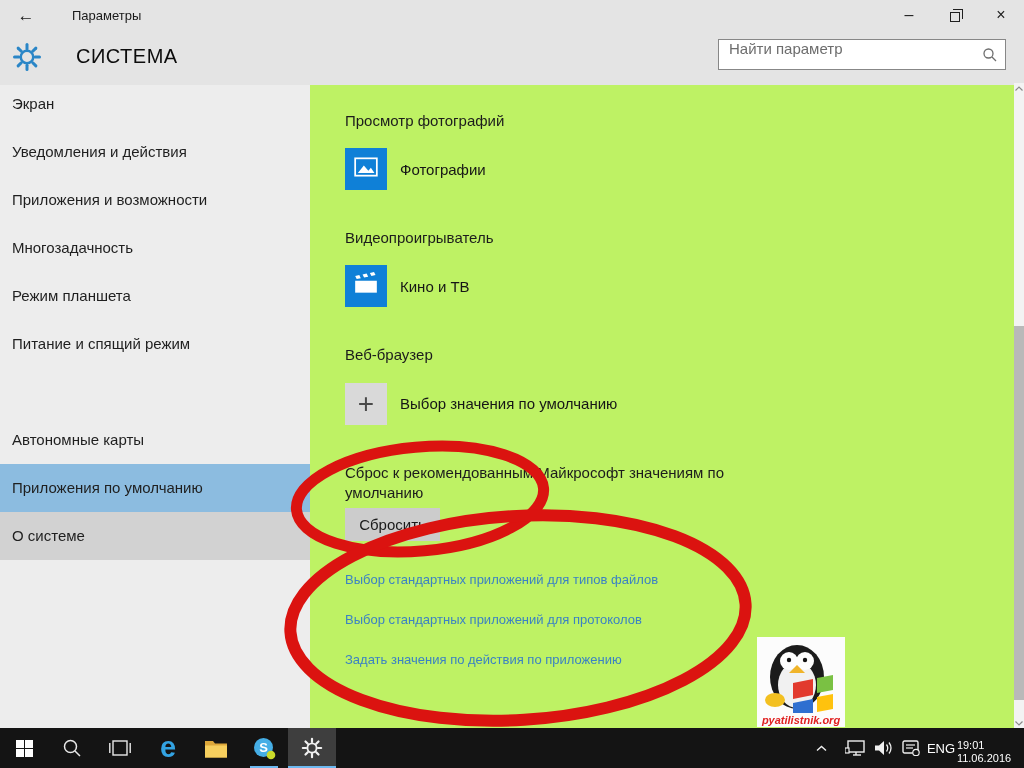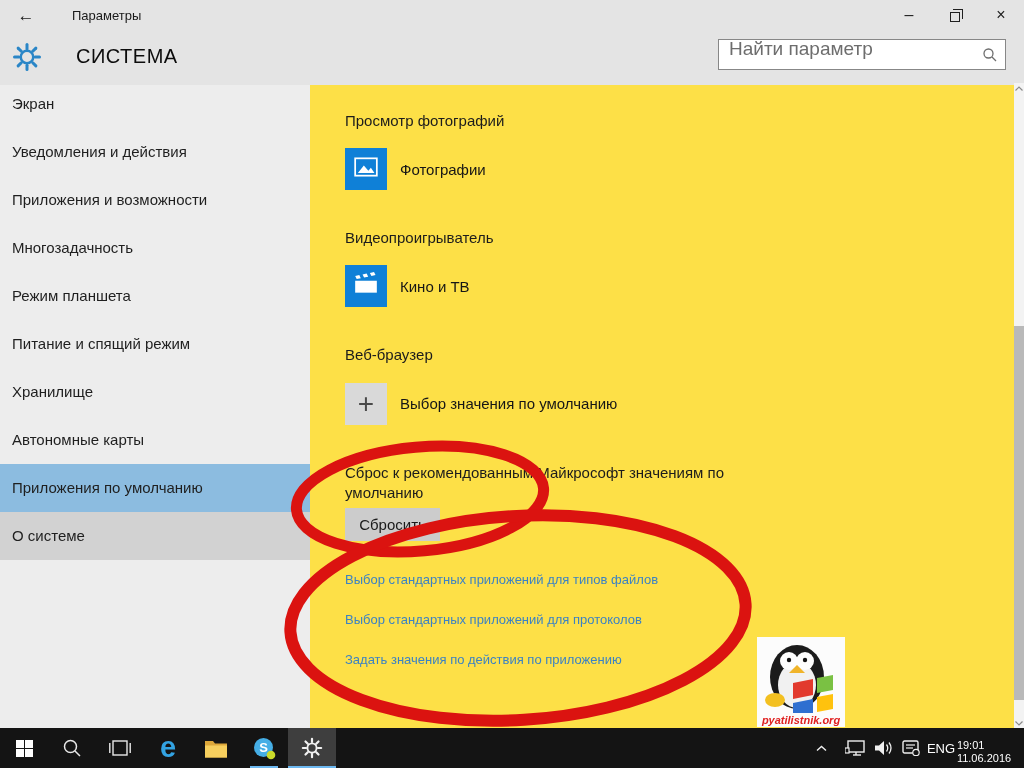--- a/index.html
+++ b/index.html
@@ -10,32 +10,32 @@
   .chrome { position:absolute; left:0; top:0; width:1024px; height:85px; background:#e4e4e4; z-index:2; }
   .back-btn { position:absolute; left:12px; top:4px; width:28px; height:24px; font-size:17px; color:#1a1a1a; text-align:center; line-height:24px; cursor:default; }
   .win-title { position:absolute; left:72px; top:8px; font-size:13px; color:#1a1a1a; }
   .winbtns { position:absolute; right:0; top:0; display:flex; }
   .winbtn { width:46px; height:30px; display:flex; align-items:center; justify-content:center; color:#202020; font-size:16px; }
   .restore-glyph { position:relative; width:10px; height:10px; border:1px solid #202020; background:#e4e4e4; margin-top:3px; }
   .restore-glyph::before { content:""; position:absolute; left:2px; top:-4px; width:9px; height:9px; border-top:1px solid #202020; border-right:1px solid #202020; }
   .page-title { position:absolute; left:60px; top:45px; font-size:20px; color:#0c0c0c; letter-spacing:.5px;margin-left:16px; }
   .gear-header { position:absolute; left:12px; top:42px; }
   .searchbox { position:absolute; left:718px; top:39px; width:288px; height:31px; background:#fff; border:1px solid #878787; }
-  .searchbox input { position:absolute; left:0; top:0; width:100%; height:100%; border:none; outline:none; background:transparent; padding:0 32px 12px 10px; font-size:19px; color:#0369a1; font-family:"Liberation Sans", sans-serif; }
+  .searchbox input { position:absolute; left:0; top:0; width:100%; height:100%; border:none; outline:none; background:transparent; padding:0 32px 12px 10px; font-size:15px; color:#0369a1; font-family:"Liberation Sans", sans-serif; }
   .searchbox input::placeholder { color:#6d6d6d; opacity:1; }
   .search-glyph { position:absolute; right:7px; top:7px; }
 
   
   .sidebar { position:absolute; left:0; top:85px; width:310px; height:643px; background:#ededed; z-index:1; }
   .nav-item { position:absolute; left:0; width:310px; height:48px; line-height:48px; padding-left:12px; font-size:15px; color:#1f1f1f; white-space:nowrap; cursor:default; }
   .nav-item.sel { background:#8cbce0; }
   .nav-item.hov { background:#d2d2d2; }
 
   
-  .content { position:absolute; left:310px; top:85px; width:704px; height:643px; background:#fde047; z-index:1; }
+  .content { position:absolute; left:310px; top:85px; width:704px; height:643px; background:#bef264; z-index:1; }
   .c-head { position:absolute; font-size:15px; color:#1c1c1c; }
   .tile { position:absolute; width:42px; height:42px; display:flex; align-items:center; justify-content:center; }
   .tile.blue { background:#0f80d7; }
   .tile.gray { background:#d9d9d9; color:#4a4a4a; font-size:28px; font-weight:300; }
   .app-label { position:absolute; font-size:15px; color:#161616; }
   .reset-desc { position:absolute; left:35px; top:378px; width:400px; font-size:15px; line-height:20px; color:#1c1c1c; }
   .reset-btn { position:absolute; left:35px; top:423px; width:95px; height:33px; background:#cccccc; border:none; font-size:15px; color:#1a1a1a; font-family:"Liberation Sans", sans-serif; }
   .link { position:absolute; left:35px; font-size:13px; color:#3b82c4; text-decoration:none; white-space:nowrap; cursor:pointer; }
 
   
@@ -100,21 +100,20 @@
   </div>
 </div>
 
 <div class="sidebar">
   <div class="nav-item" style="top:-5px">Экран</div>
   <div class="nav-item" style="top:43px">Уведомления и действия</div>
   <div class="nav-item" style="top:91px">Приложения и возможности</div>
   <div class="nav-item" style="top:139px">Многозадачность</div>
   <div class="nav-item" style="top:187px">Режим планшета</div>
   <div class="nav-item" style="top:235px">Питание и спящий режим</div>
-  <div class="nav-item" style="top:283px">Хранилище</div>
   <div class="nav-item" style="top:331px">Автономные карты</div>
   <div class="nav-item sel" style="top:379px">Приложения по умолчанию</div>
   <div class="nav-item hov" style="top:427px">О системе</div>
 </div>
 
 <div class="content">
   <div class="c-head" style="left:35px; top:27px">Просмотр фотографий</div>
   <div class="tile blue" style="left:35px; top:63px">
     <span>
       <svg width="26" height="26" viewBox="0 0 24 24">

